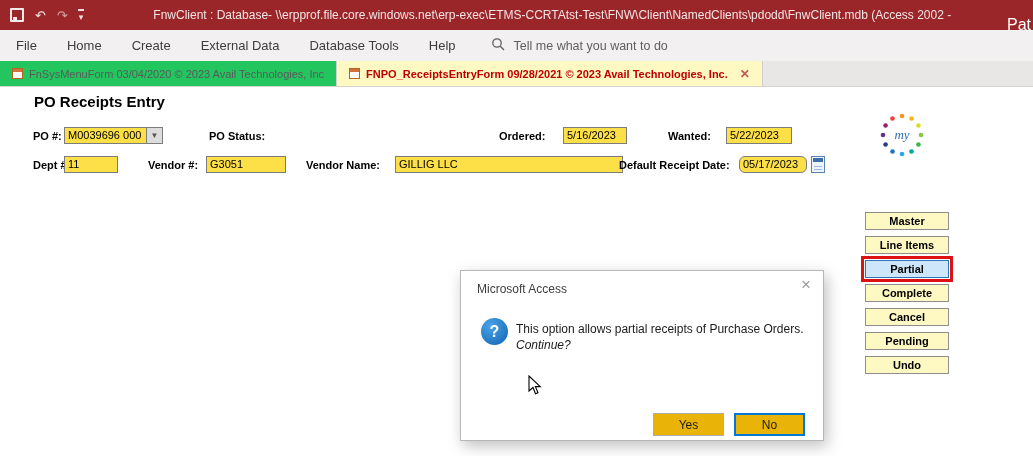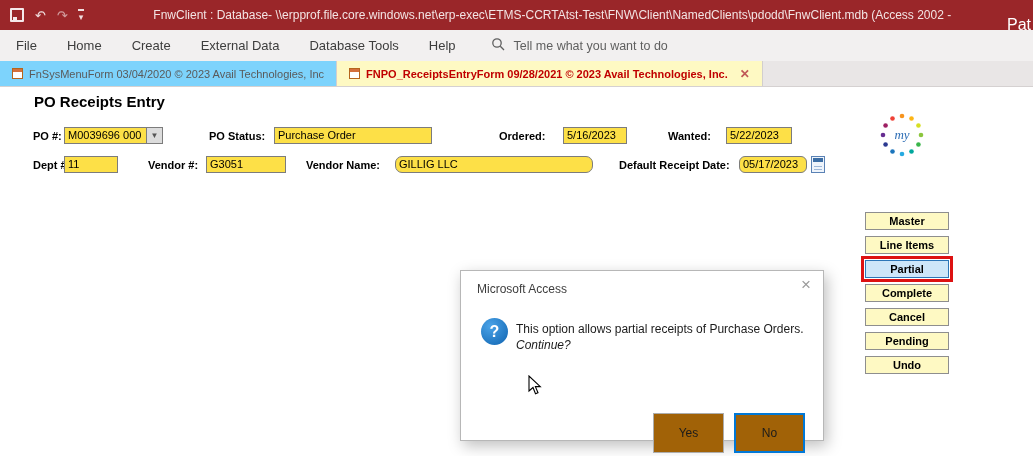--- a/index.html
+++ b/index.html
@@ -19,21 +19,21 @@
   .user-name{position:absolute;right:2px;top:16px;font-size:16px;color:#fff;}
 
   
   .menubar{position:absolute;left:0;top:30px;width:100%;height:31px;background:#f2f0f0;display:flex;align-items:center;font-size:13px;color:#3d3d3d;}
   .menu-item{padding:0 15px;line-height:31px;cursor:default;}
   .menu-item:first-child{padding-left:16px;}
   .ribbon-search{display:flex;align-items:center;gap:9px;margin-left:20px;color:#5f5f5f;font-size:12.5px;}
 
   
   .tabbar{position:absolute;left:0;top:61px;width:100%;height:26px;background:#e9e6e6;display:flex;border-bottom:1px solid #d5d1d1;box-sizing:border-box;}
-  .tab{display:flex;align-items:center;gap:6px;padding:0 12px;font-size:11px;color:#5a5a5a;background:#7dd3fc;border-right:1px solid #d2cece;white-space:nowrap;}
+  .tab{display:flex;align-items:center;gap:6px;padding:0 12px;font-size:11px;color:#5a5a5a;background:#22c55e;border-right:1px solid #d2cece;white-space:nowrap;}
   .tab.active{background:#fef9c3;color:#C00000;font-weight:bold;}
   .form-icon{width:11px;height:11px;border:1px solid #b5651d;background:#fff;position:relative;flex:0 0 auto;box-sizing:border-box;}
   .form-icon::before{content:"";position:absolute;left:0;top:0;right:0;height:3px;background:#d4703d;}
   .tab-close{color:#c05858;font-weight:bold;font-size:12px;margin-left:6px;}
 
   
   .form-area{position:absolute;left:0;top:87px;width:1033px;height:369px;background:#fff;}
   .page-title{position:absolute;left:34px;top:6px;font-size:15px;font-weight:bold;color:#000;}
   .lbl{position:absolute;font-size:11px;font-weight:bold;color:#000;white-space:nowrap;}
   .field{position:absolute;height:17px;box-sizing:border-box;border:1px solid #7c7c7c;background:#fde047;font-size:11px;line-height:15px;padding:0 3px;color:#000;white-space:nowrap;overflow:hidden;}
@@ -47,21 +47,21 @@
   .side-btn{position:absolute;left:865px;width:84px;height:18px;box-sizing:border-box;background:#fef9c3;border:1px solid #8e8e8e;font-size:11px;font-weight:bold;color:#000;display:flex;align-items:center;justify-content:center;cursor:default;}
   .side-btn.selected{background:#cde6f9;border:1px solid #2c76b8;outline:3px solid #dd1111;outline-offset:1px;}
 
   
   .dialog{position:absolute;left:460px;top:183px;width:364px;height:171px;background:#fff;border:1px solid #b7b7b7;box-shadow:3px 5px 14px rgba(0,0,0,.25);box-sizing:border-box;z-index:40;}
   .dlg-title{position:absolute;left:16px;top:11px;font-size:12px;color:#3d3d3d;}
   .dlg-close{position:absolute;right:12px;top:5px;font-size:17px;color:#9b9b9b;line-height:1;}
   .dlg-icon{position:absolute;left:20px;top:47px;width:27px;height:27px;border-radius:50%;background:radial-gradient(circle at 35% 30%,#4aa3e8,#0f63b0);color:#fff;font-weight:bold;font-size:16px;display:flex;align-items:center;justify-content:center;}
   .dlg-msg{position:absolute;left:55px;top:51px;font-size:12px;color:#1b1b1b;white-space:nowrap;}
   .dlg-prompt{position:absolute;left:55px;top:67px;font-size:12px;color:#1b1b1b;font-style:italic;}
-  .dlg-btn{position:absolute;top:142px;width:71px;height:40px;box-sizing:border-box;background:#a16207;border:1px solid #adadad;font-size:12px;color:#1b1b1b;display:flex;align-items:center;justify-content:center;}
+  .dlg-btn{position:absolute;top:142px;width:71px;height:23px;box-sizing:border-box;background:#eab308;border:1px solid #adadad;font-size:12px;color:#1b1b1b;display:flex;align-items:center;justify-content:center;}
   .dlg-btn.yes{left:192px;}
   .dlg-btn.no{left:273px;border:2px solid #0078d7;}
 
   .cursor{position:absolute;left:528px;top:288px;z-index:60;}
   .logo{position:absolute;left:878px;top:24px;width:48px;height:48px;}
 </style>
 </head>
 <body>
 
 <div class="screen">
@@ -109,42 +109,39 @@
 
   <div class="form-area">
     <div class="page-title">PO Receipts Entry</div>
 
     <div class="lbl" style="left:33px;top:43px;">PO #:</div>
     <div class="field combo" style="left:64px;top:40px;width:99px;">
       <span>M0039696 000</span>
       <span class="combo-arrow">▼</span>
     </div>
     <div class="lbl" style="left:209px;top:43px;">PO Status:</div>
-    <div class="field" style="left:274px;top:40px;width:158px;">
-      <span>Purchase Order</span>
-    </div>
     <div class="lbl" style="left:499px;top:43px;">Ordered:</div>
     <div class="field" style="left:563px;top:40px;width:64px;">
       <span>5/16/2023</span>
     </div>
     <div class="lbl" style="left:668px;top:43px;">Wanted:</div>
     <div class="field" style="left:726px;top:40px;width:66px;">
       <span>5/22/2023</span>
     </div>
 
     <div class="lbl" style="left:33px;top:72px;">Dept #:</div>
     <div class="field" style="left:64px;top:69px;width:54px;">
       <span>11</span>
     </div>
     <div class="lbl" style="left:148px;top:72px;">Vendor #:</div>
     <div class="field" style="left:206px;top:69px;width:80px;">
       <span>G3051</span>
     </div>
     <div class="lbl" style="left:306px;top:72px;">Vendor Name:</div>
-    <div class="field" style="left:395px;top:69px;width:198px;border-radius:7px;">
+    <div class="field" style="left:395px;top:69px;width:228px;">
       <span>GILLIG LLC</span>
     </div>
     <div class="lbl" style="left:619px;top:72px;">Default Receipt Date:</div>
     <div class="field" style="left:739px;top:69px;width:68px;border-radius:6px;">
       <span>05/17/2023</span>
     </div>
     <div class="cal-btn"></div>
 
     <div class="logo">
       <svg width="48" height="48" viewBox="0 0 48 48">

